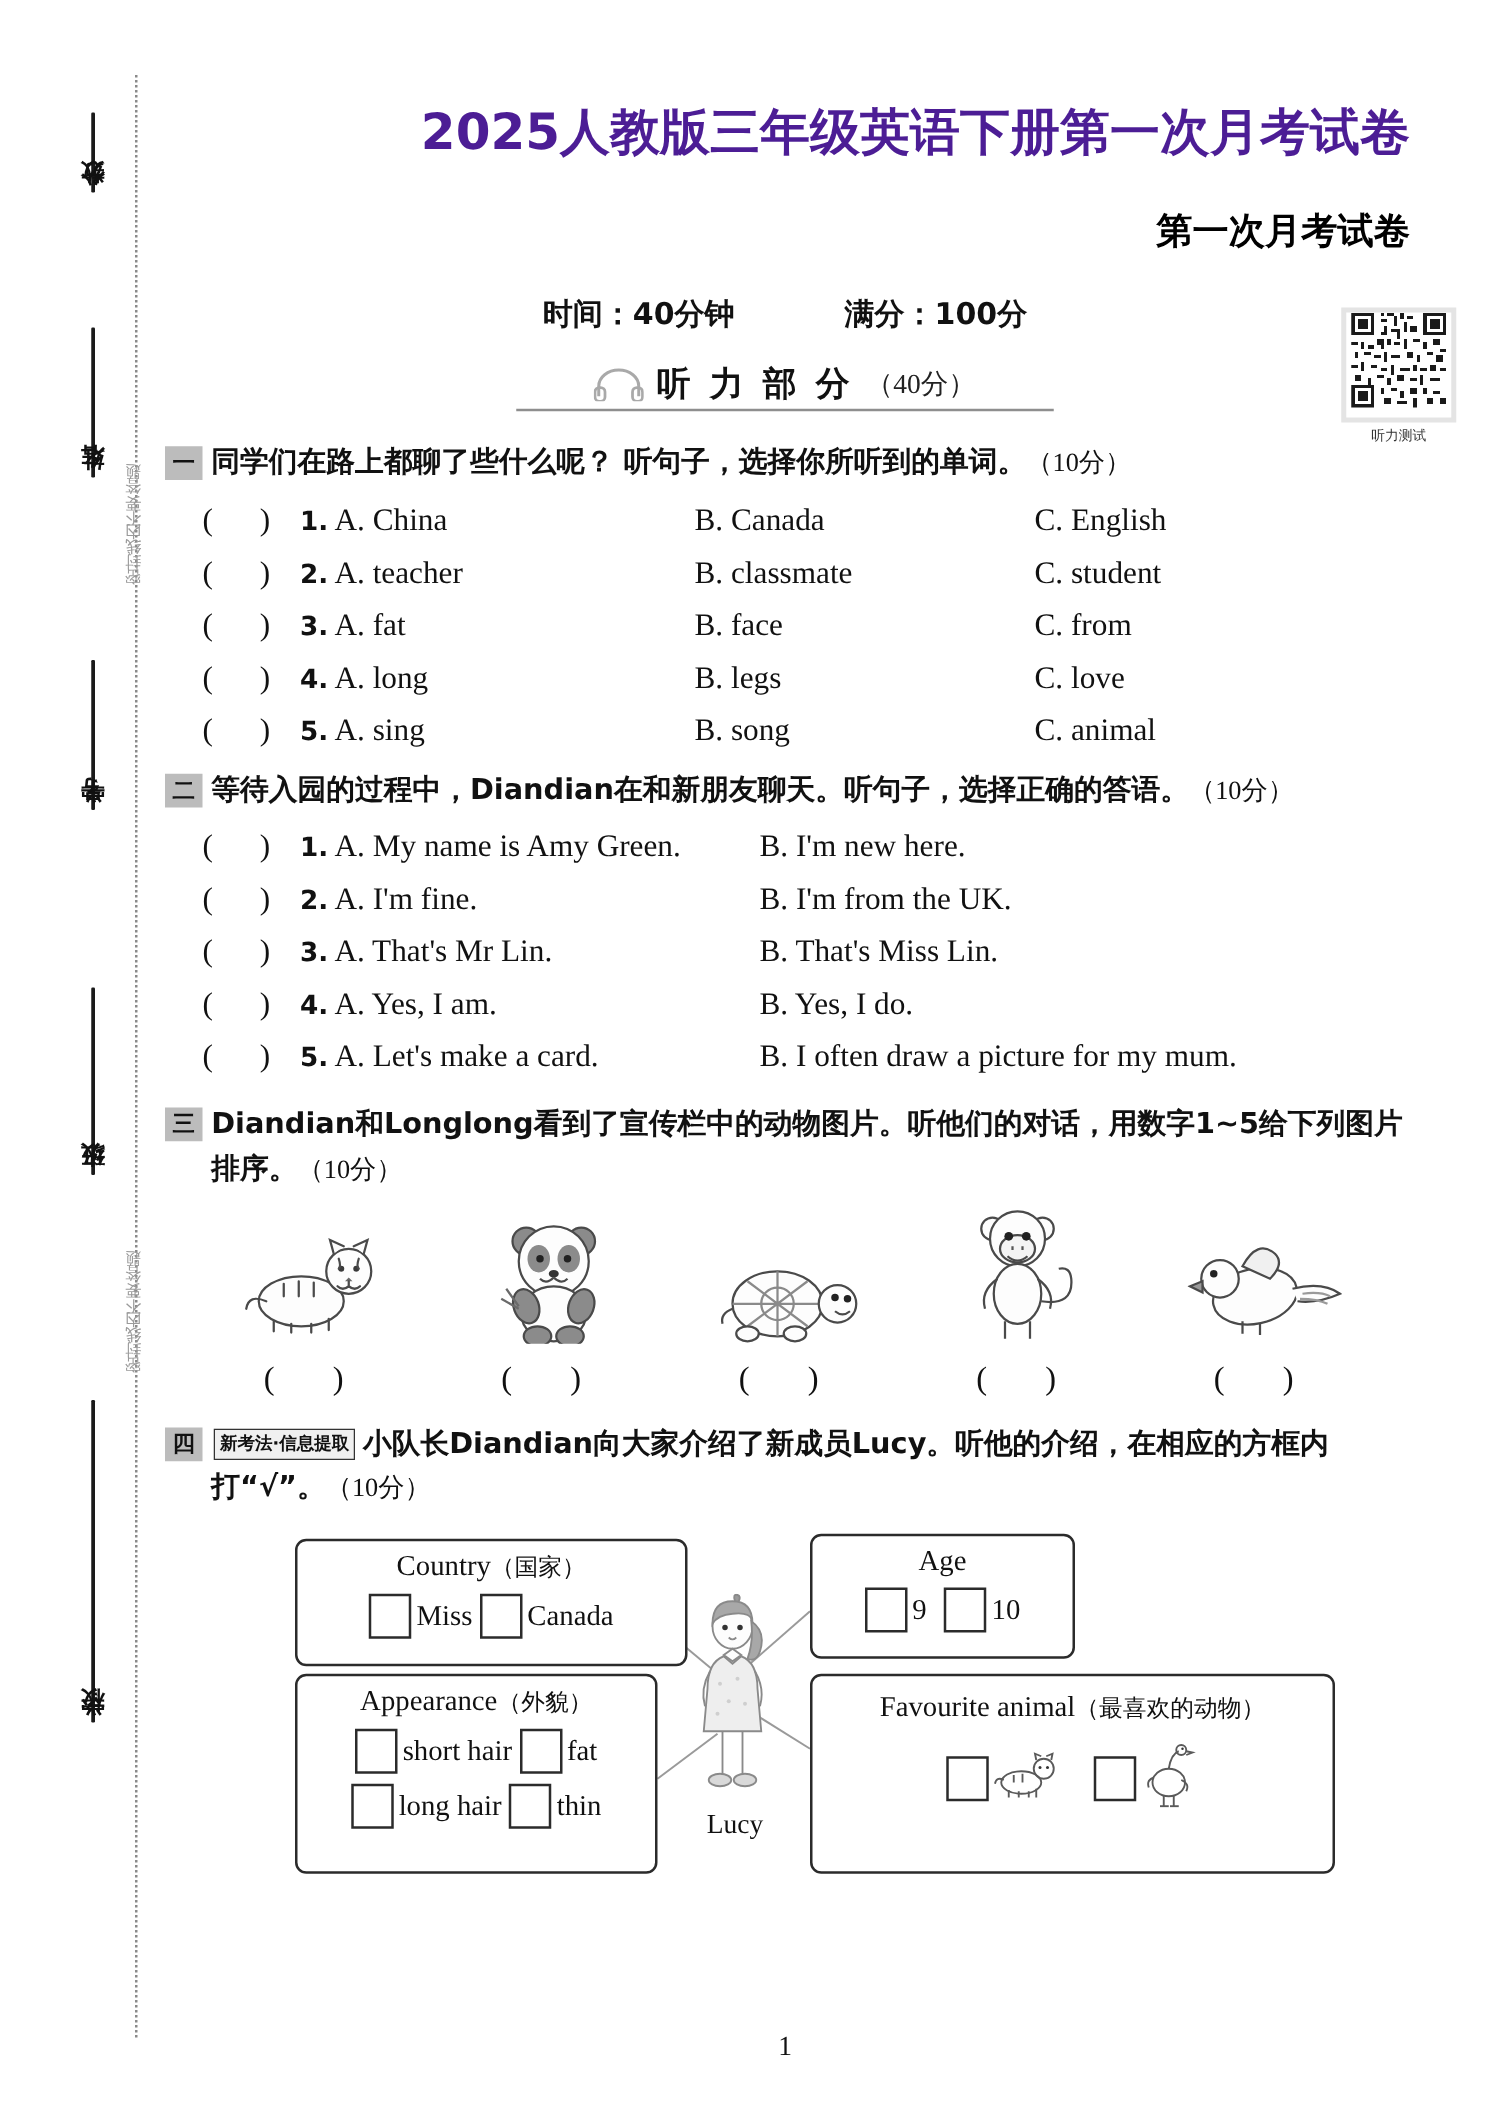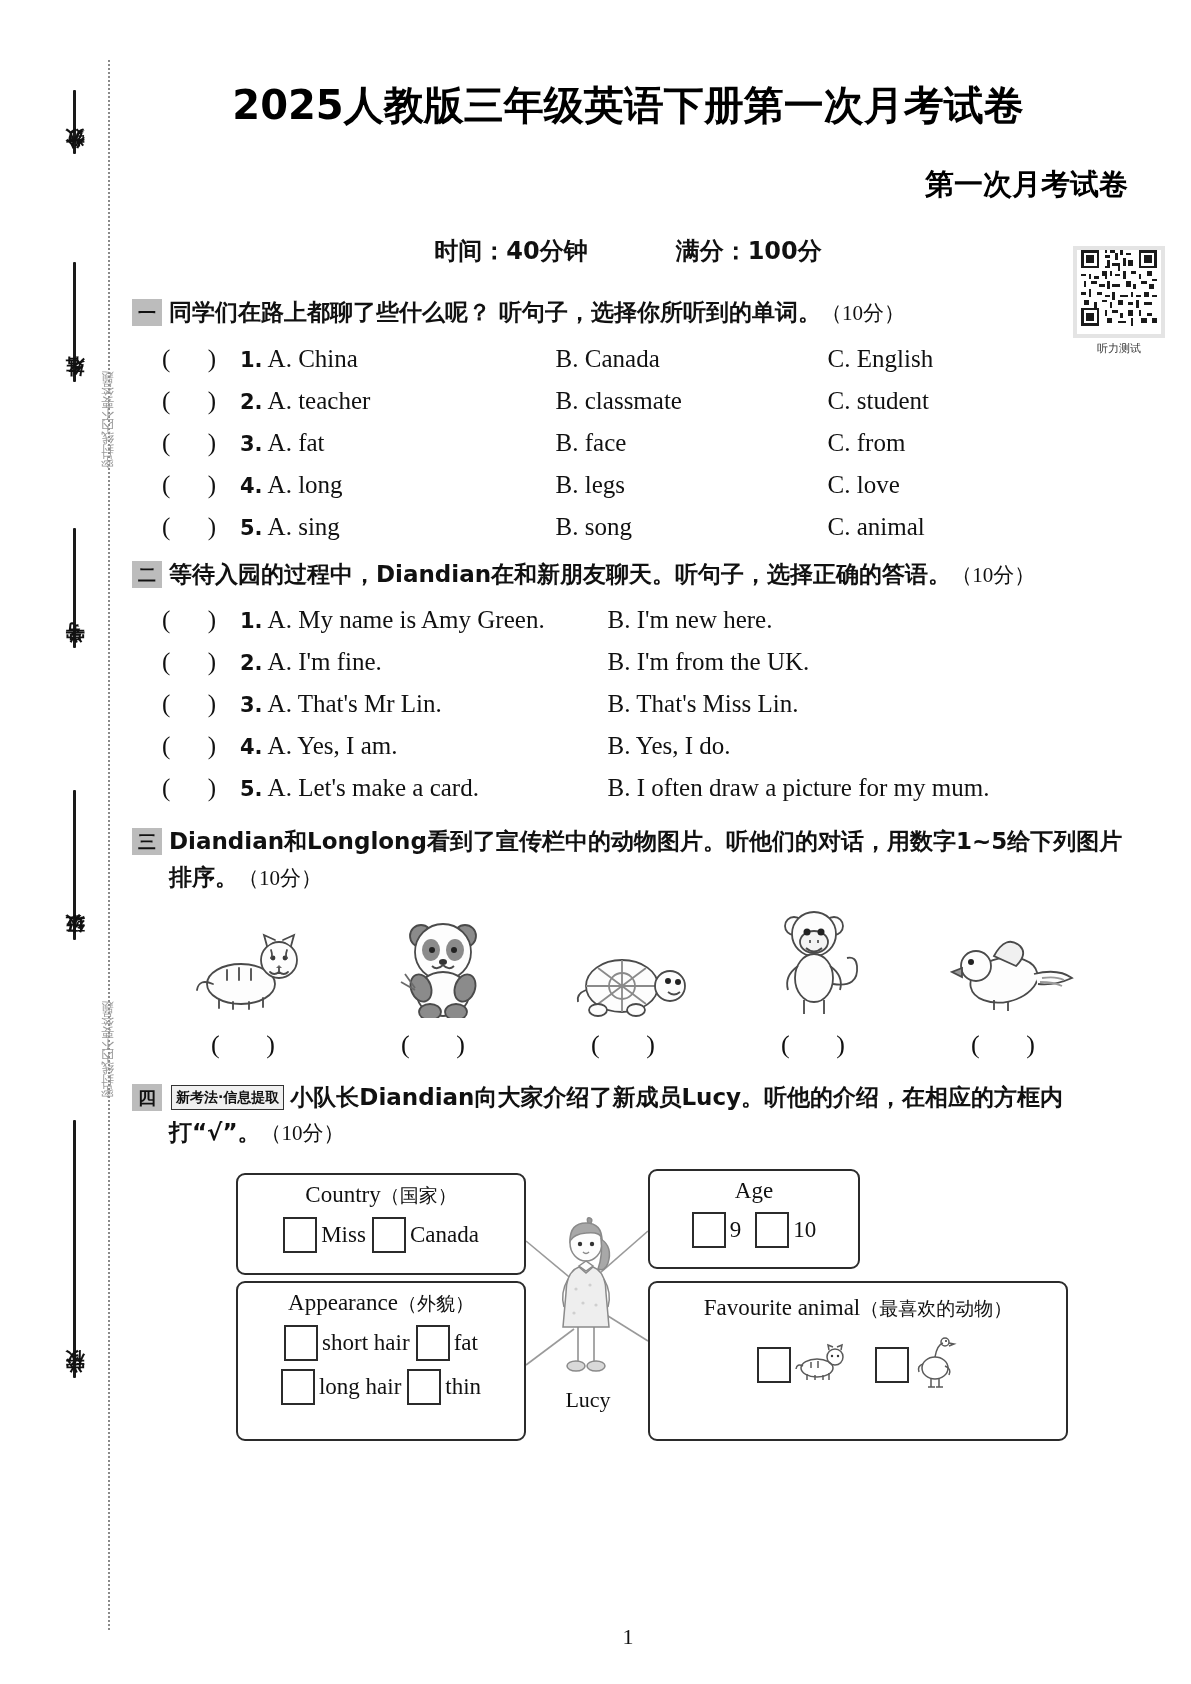--- a/index.html
+++ b/index.html
@@ -71,27 +71,27 @@
   
   .page {
     position: absolute;
     left: 128px;
     top: 0;
     width: 1000px;
     height: 1684px;
   }
 
   .doc-title {
-    text-align: center;
+    text-align: right;
     font-family: "DejaVu Sans", sans-serif;
     font-weight: bold;
     font-size: 40px;
     letter-spacing: 0px;
     margin-top: 78px;
-    color: #000000;
+    color: #4c1d95;
     white-space: nowrap;
   }
   .doc-subtitle {
     text-align: right;
     font-family: "DejaVu Sans", sans-serif;
     font-weight: bold;
     font-size: 29px;
     margin-top: 32px;
     color: #000;
   }
@@ -290,21 +290,21 @@
   .chk {
     width: 30px;
     height: 32px;
     border: 2px solid #2b2b2b;
     display: inline-block;
     flex: 0 0 auto;
     background: #fff;
   }
   .chk-item { display: flex; align-items: center; gap: 4px; }
 
-  #box-country { left: 108px; top: 4px;  width: 290px; height: 102px; }
+  #box-country { left: 108px; top: 4px;  width: 314px; height: 102px; }
   #box-appearance { left: 108px; top: 112px; width: 290px; height: 160px; }
   #box-age { left: 520px; top: 0px; width: 212px; height: 100px; }
   #box-favanimal { left: 520px; top: 112px; width: 420px; height: 160px; }
 
   .lucy-fig {
     position: absolute;
     left: 408px;
     top: 48px;
     width: 104px;
     text-align: center;
@@ -363,20 +363,32 @@
 <div class="page">
 
   <div class="doc-title">2025人教版三年级英语下册第一次月考试卷</div>
   <div class="doc-subtitle">第一次月考试卷</div>
 
   <div class="meta-row">
     <span>时间：40分钟</span>
     <span>满分：100分</span>
   </div>
 
+  <div class="section-band">
+    <span class="headphone">
+      <svg width="40" height="28" viewBox="0 0 40 28">
+        <path d="M4 24 V16 A16 13 0 0 1 36 16 V24" fill="none" stroke="#a9a9a9" stroke-width="2.4"></path>
+        <rect x="1" y="17" width="8" height="11" rx="3.5" fill="none" stroke="#a9a9a9" stroke-width="2.2"></rect>
+        <rect x="31" y="17" width="8" height="11" rx="3.5" fill="none" stroke="#a9a9a9" stroke-width="2.2"></rect>
+      </svg>
+    </span>
+    <span class="band-title">听 力 部 分</span>
+    <span class="band-points">（40分）</span>
+    <span class="band-rule"></span>
+  </div>
 
   <div class="qr-wrap">
     <div class="qr-box">
       <svg width="76" height="76" viewBox="0 0 29 29" shape-rendering="crispEdges">
         <rect width="29" height="29" fill="#fff"></rect>
         <g fill="#1a1a1a">
           <rect x="0" y="0" width="7" height="7"></rect>
             <rect x="1" y="1" width="5" height="5" fill="#fff"></rect>
             <rect x="2" y="2" width="3" height="3"></rect>
           <rect x="22" y="0" width="7" height="7"></rect>

